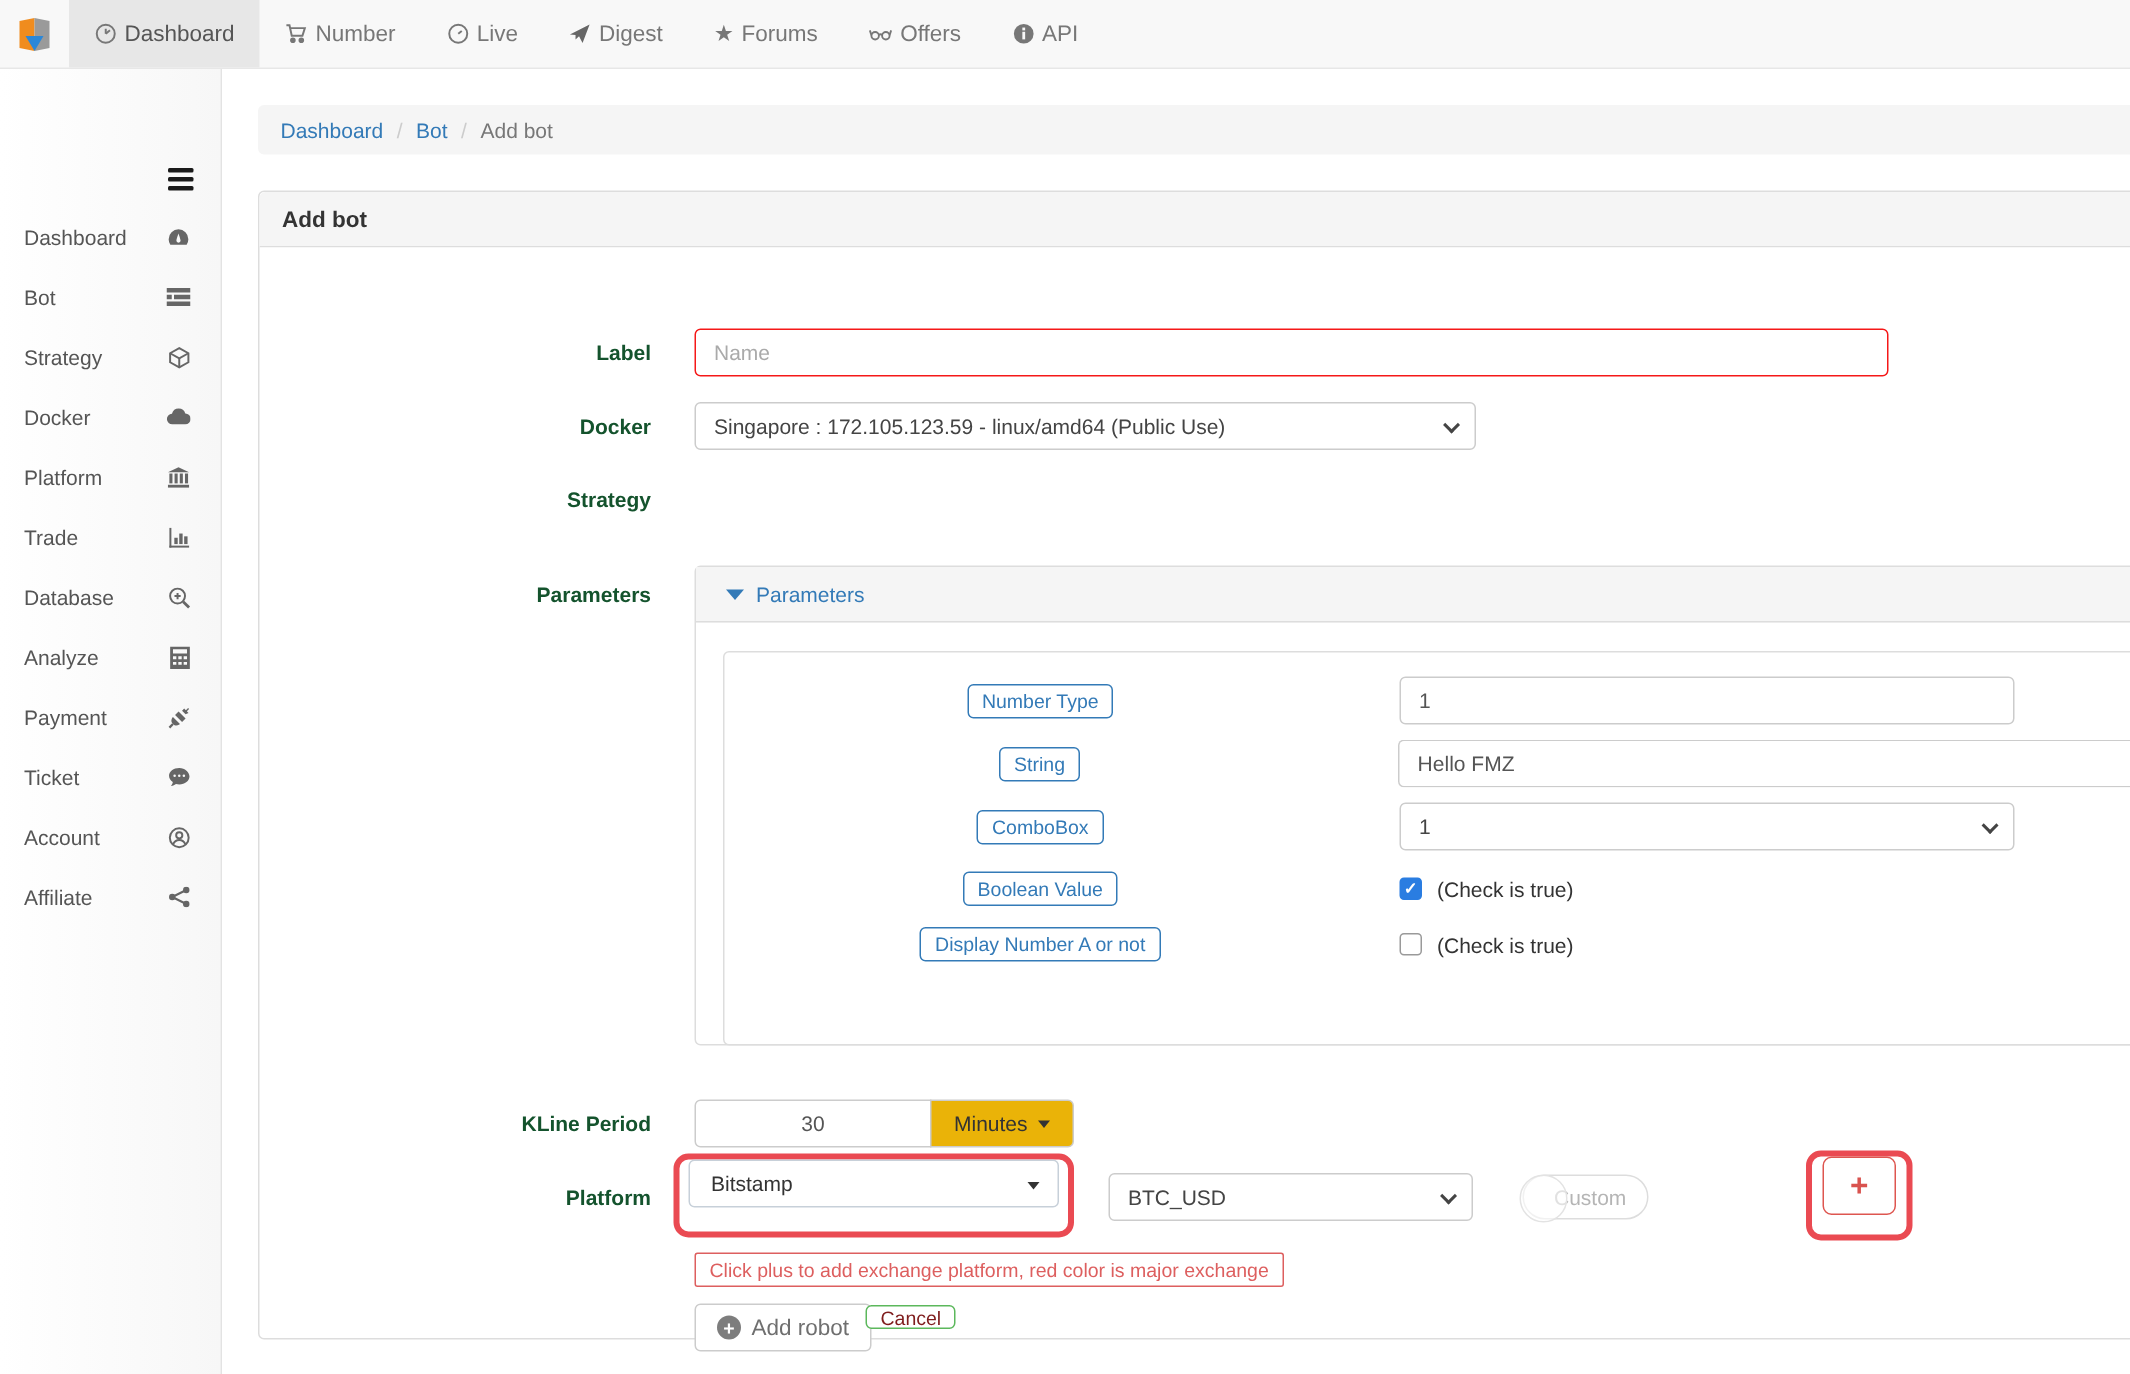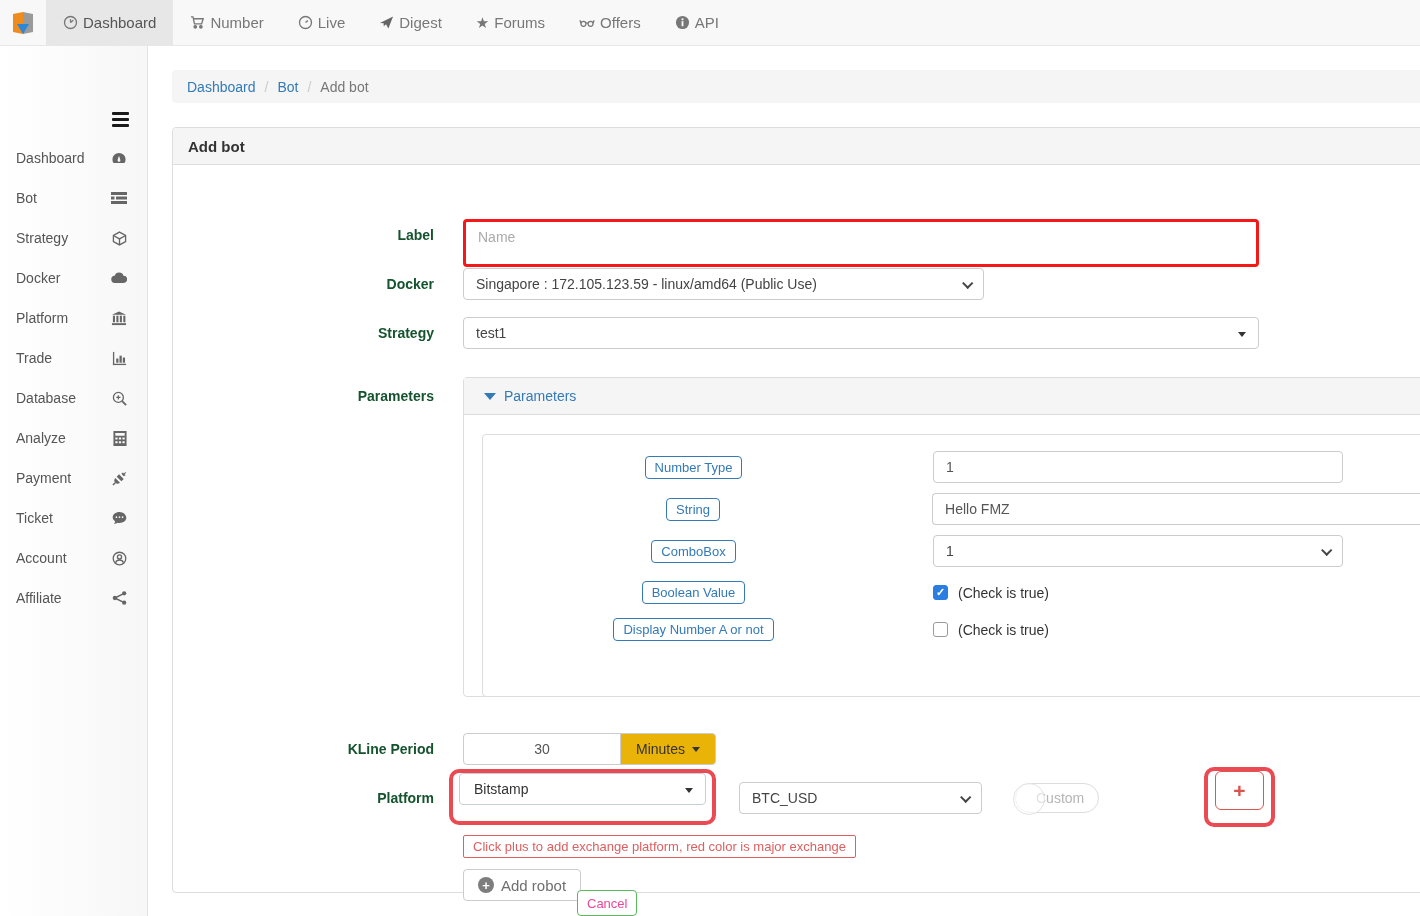--- a/index.html
+++ b/index.html
@@ -26,21 +26,21 @@
   .breadcrumb { position:absolute; top:70px; left:172px; width:1248px; height:33px; background:#f5f5f5; border-radius:4px 0 0 4px; display:flex; align-items:center; padding:0 15px; }
   .breadcrumb a { color:#337ab7; text-decoration:none; cursor:pointer; }
   .crumb-sep { color:#ccc; padding:0 9px; }
   .crumb-current { color:#777; }
 
   .panel { position:absolute; top:127px; left:172px; width:1268px; height:766px; background:#fff; border:1px solid #ddd; border-radius:4px 0 0 4px; }
   .panel-header { height:37px; background:#f5f5f5; border-bottom:1px solid #ddd; border-radius:4px 0 0 0; display:flex; align-items:center; padding:0 15px; font-weight:bold; font-size:15px; color:#333; }
   .panel-body { position:relative; height:728px; }
 
   .frm-label { position:absolute; left:0; width:261px; text-align:right; font-weight:bold; color:#14532d; line-height:32px; }
-  .input-wrap { position:absolute; border:3px solid #b91c1c; border-radius:4px; height:48px; background:#fff; }
+  .input-wrap { position:absolute; border:1px solid #b91c1c; border-radius:4px; height:32px; background:#fff; }
   .input-wrap.err { border-color:#f51818; }
   input.bare { width:100%; height:30px; border:none; outline:none; padding:0 12px; font-size:14px; font-family:"Liberation Sans", sans-serif; color:#555; background:transparent; }
   input.bare::placeholder { color:#aaa; }
 
   .fake-select { position:absolute; height:32px; border:1px solid #ccc; border-radius:4px; background:#fff; display:flex; align-items:center; padding:0 30px 0 12px; color:#444; cursor:pointer; }
   .chev { position:absolute; right:12px; top:11px; width:8px; height:8px; border-right:2px solid #444; border-bottom:2px solid #444; transform:rotate(45deg) translateY(-1px); }
   .caret { position:absolute; right:12px; top:14px; width:0; height:0; border-left:4px solid transparent; border-right:4px solid transparent; border-top:5px solid #333; }
 
   
   .params-panel { position:absolute; left:290px; top:212px; width:978px; height:320px; border:1px solid #ddd; border-radius:4px 0 0 4px; background:#fff; }
@@ -69,21 +69,21 @@
   .pair-select { left:566px; top:617px; width:243px; }
   .custom-pill { position:absolute; left:842px; top:618px; height:30px; border:1px solid #ddd; border-radius:15px; color:#b5b5b5; display:flex; align-items:center; padding:0 14px 0 20px; background:#fff; cursor:pointer; }
   .custom-pill::before { content:""; position:absolute; left:-3px; top:-1px; width:30px; height:30px; border:1px solid #e3e3e3; border-radius:50%; background:rgba(255,255,255,.6); }
   .plus-annot { left:1031px; top:602px; width:71px; height:60px; }
   .plus-btn { width:49px; height:39px; border:1px solid #de5650; border-radius:6px; background:#fff; color:#d9534f; font-size:21px; font-weight:bold; display:flex; align-items:center; justify-content:center; cursor:pointer; line-height:1; }
 
   .hint { position:absolute; left:290px; top:670px; border:1px solid #dd5f5f; color:#dd5f5f; font-size:13px; padding:3px 9px; border-radius:2px; white-space:nowrap; }
 
   .btn-add { position:absolute; left:290px; top:704px; height:32px; border:1px solid #ccc; border-radius:4px; background:#fff; display:flex; align-items:center; gap:7px; padding:0 14px; color:#6f6f6f; font-size:15px; cursor:pointer; }
   .plus-circle { width:16px; height:16px; border-radius:50%; background:#7d7d7d; color:#fff; font-size:13px; font-weight:bold; display:flex; align-items:center; justify-content:center; line-height:1; }
-  .btn-cancel { position:absolute; left:404px; top:725px; height:26px; border:1px solid #5cb85c; border-radius:4px; background:#fff; color:#ec4899; font-size:13px; display:flex; align-items:center; padding:0 9px; cursor:pointer; }
+  .btn-cancel { position:absolute; left:404px; top:705px; height:16px; border:1px solid #5cb85c; border-radius:4px; background:#fff; color:#7f1d1d; font-size:13px; display:flex; align-items:center; padding:0 9px; cursor:pointer; }
 
   svg.ic { stroke:#777; fill:none; stroke-width:1.4; }
   svg.icf { fill:#666; stroke:none; }
   .side-item svg.ic { stroke:#666; }
 </style>
 </head>
 <body>
 
 <header class="topnav">
   <div class="brand">
@@ -272,24 +272,20 @@
       <input class="bare" type="text" placeholder="Name" style="">
     </div>
 
     <div class="frm-label" style="top:103px">Docker</div>
     <div class="fake-select" style="left:290px; top:103px; width:521px">
       <span>Singapore : 172.105.123.59 - linux/amd64 (Public Use)</span>
       <i class="chev"></i>
     </div>
 
     <div class="frm-label" style="top:152px">Strategy</div>
-    <div class="fake-select" style="left:290px; top:152px; width:796px">
-      <span>test1</span>
-      <i class="caret"></i>
-    </div>
 
     <div class="frm-label" style="top:215px">Parameters</div>
     <div class="params-panel">
       <div class="params-header">
         <i class="params-chevron"></i>
         <span>Parameters</span>
       </div>
       <div class="params-inner">
 
         <div class="p-row">

